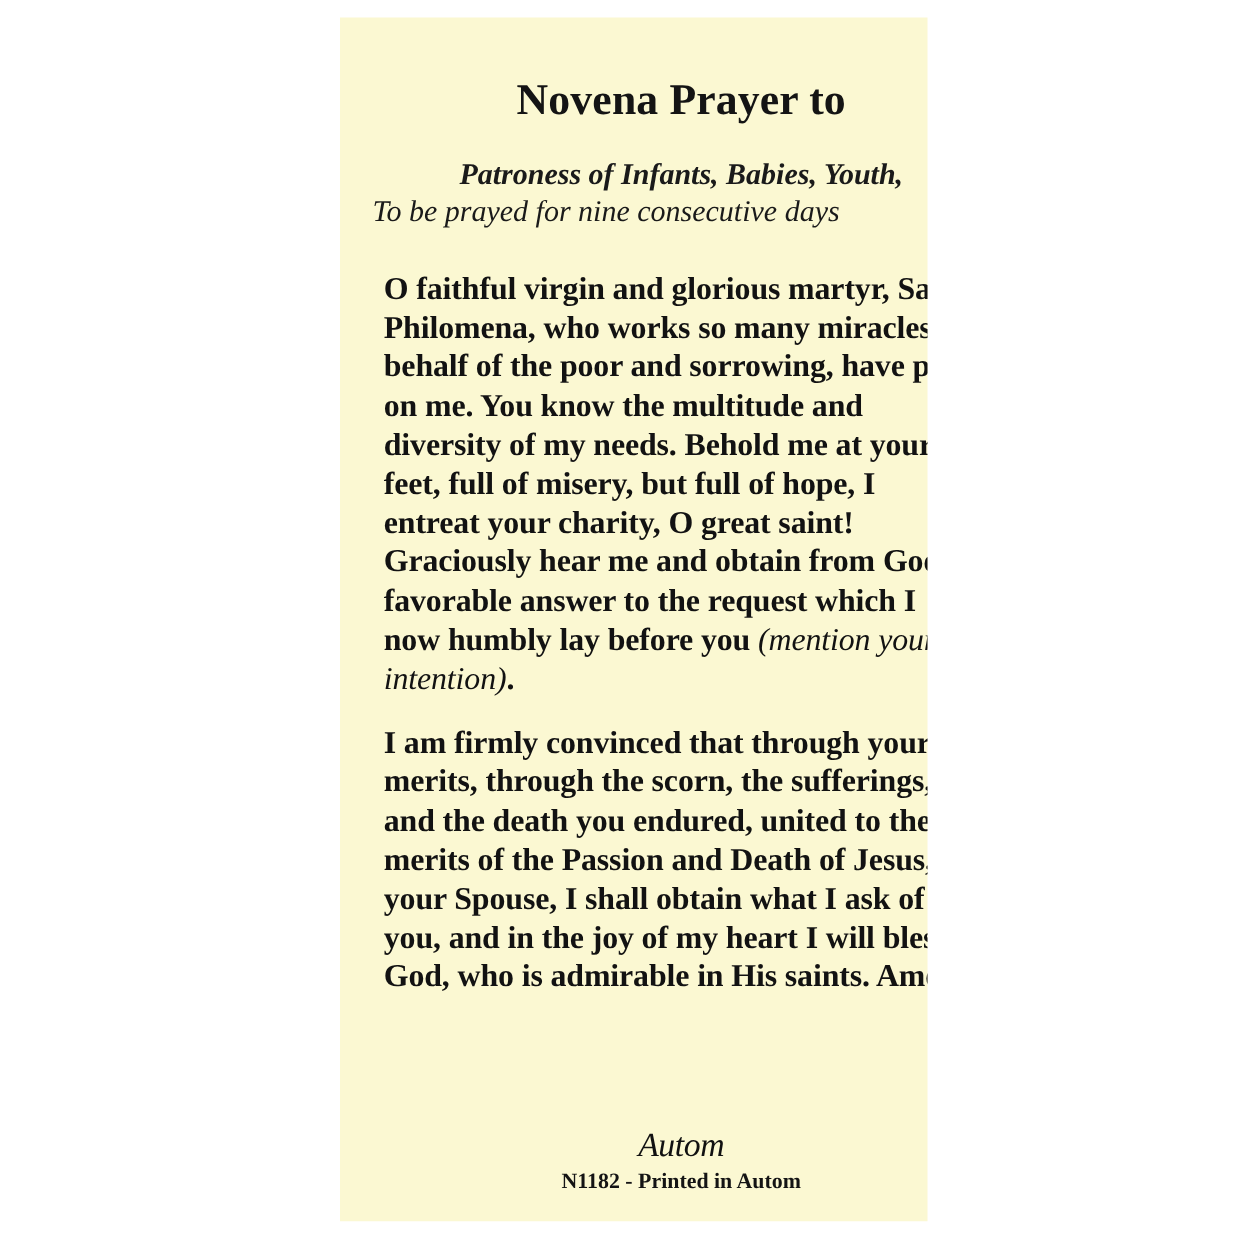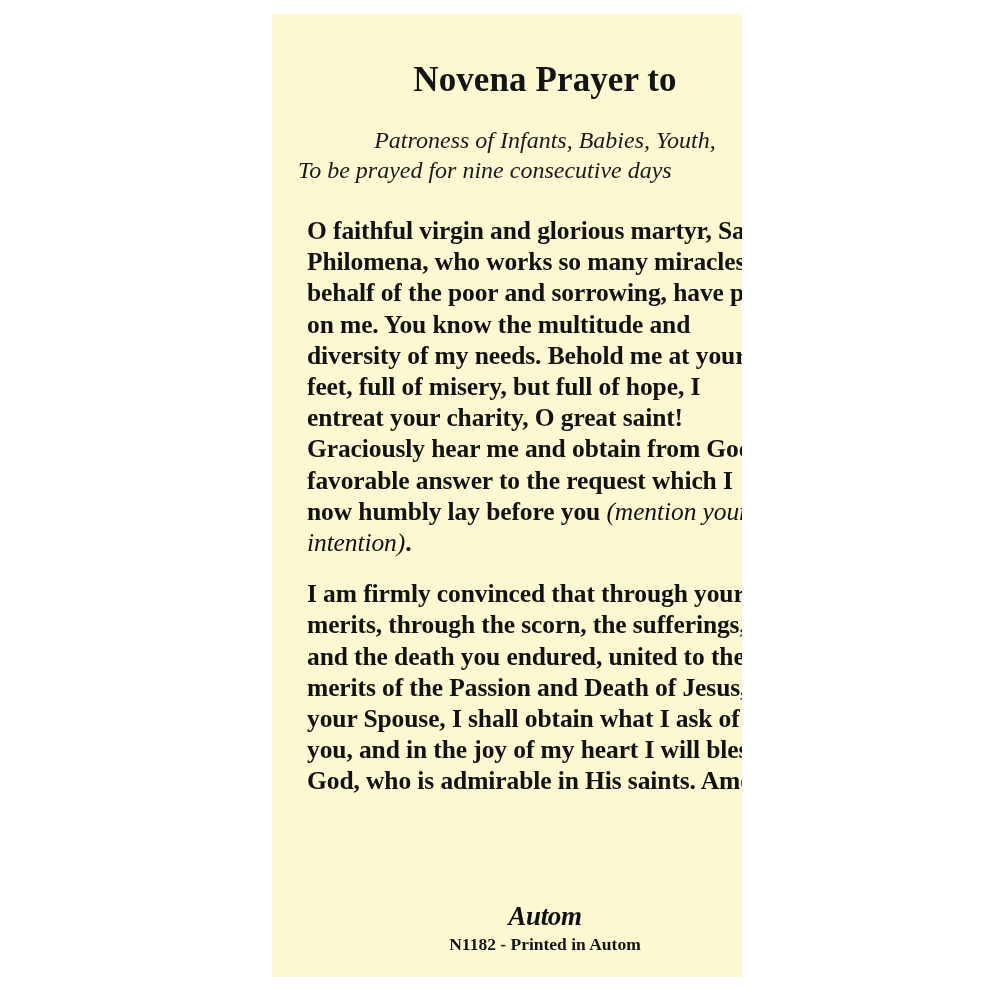--- a/index.html
+++ b/index.html
@@ -57,20 +57,21 @@
   }
 
   
   .patronage {
     text-align: center;
     margin-top: 24px;
     font-style: italic;
     font-size: 24px;
     line-height: 30px;
     color: #1a1a1a;
+    font-weight: bold;
   }
   .patronage .sub-line {
     display: block;
   }
 
   
   .instruction {
     text-align: left;
     font-style: italic;
     font-size: 24px;
@@ -103,21 +104,21 @@
   
   .card-footer {
     position: absolute;
     left: 0;
     bottom: 22px;
     width: 546px;
     text-align: center;
   }
   .brand-mark {
     font-size: 27px;
-    font-weight: bold;
+    font-weight: normal;
     font-style: italic;
     color: #111111;
     line-height: 30px;
     letter-spacing: -0.3px;
   }
   .imprint {
     margin-top: 2px;
     font-size: 17.5px;
     font-weight: bold;
     color: #141414;

